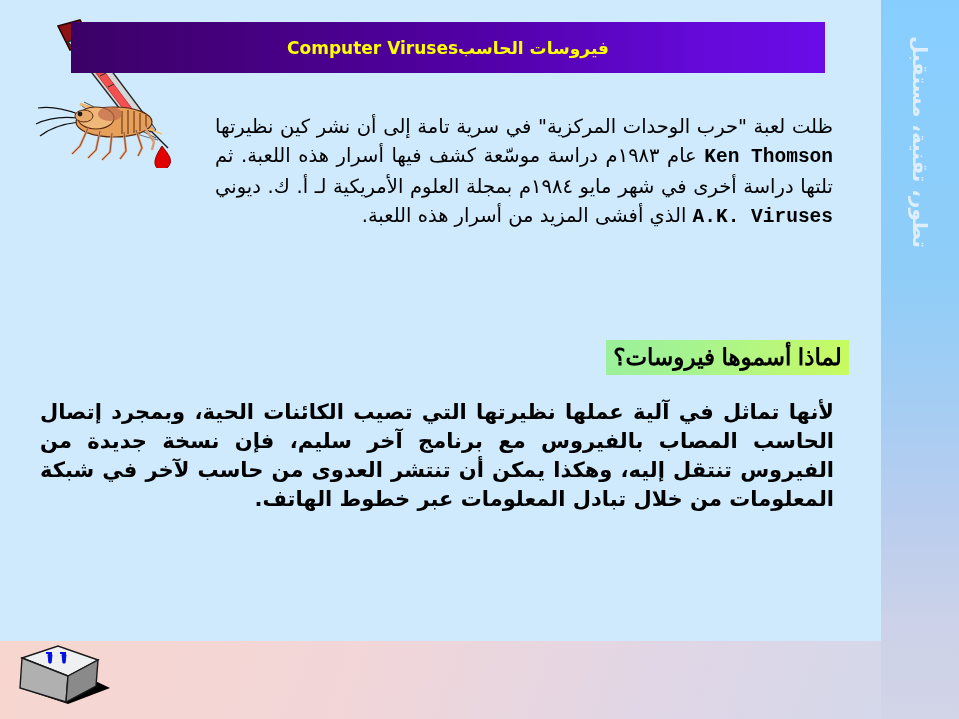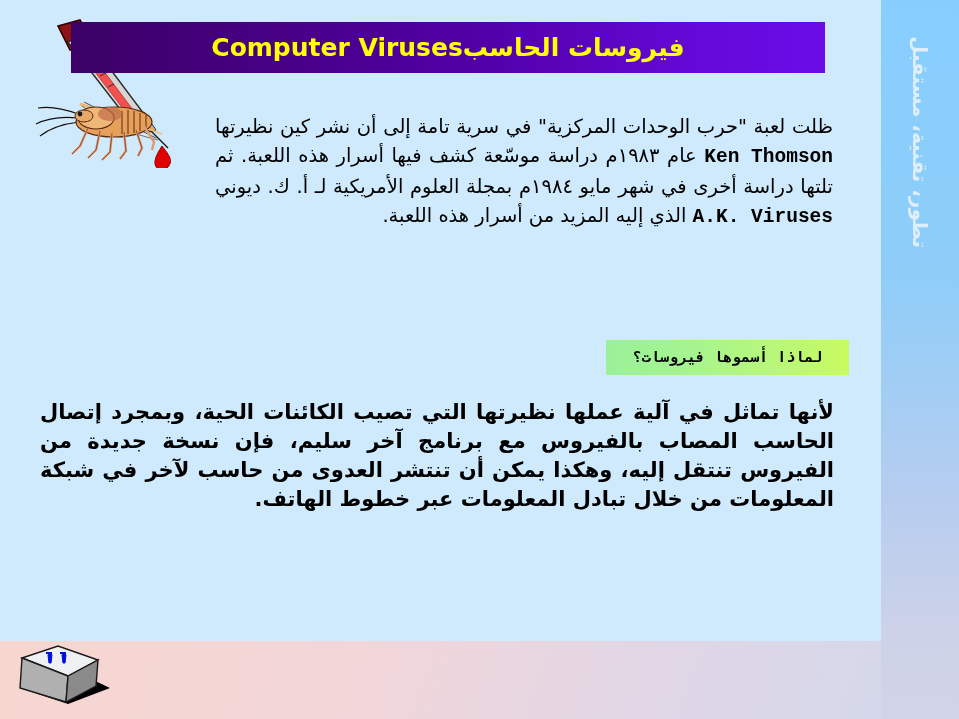--- a/index.html
+++ b/index.html
@@ -51,21 +51,21 @@
     height: 51px;
     background: linear-gradient(to right, #3b0166 0%, #45007e 22%, #5200a8 55%, #6409d8 83%, #6a0ce8 100%);
     display: flex;
     align-items: center;
     justify-content: center;
   }
   .title-text {
     direction: rtl;
     unicode-bidi: bidi-override;
     color: #ffff00;
-    font-size: 25px;
+    font-size: 17px;
     font-weight: bold;
     font-family: "DejaVu Sans", "Liberation Sans", sans-serif;
     letter-spacing: 0px;
     white-space: nowrap;
   }
   .title-text .en {
     direction: ltr;
     unicode-bidi: embed;
     display: inline-block;
   }
@@ -121,24 +121,24 @@
     width: 243px;
     height: 35px;
     background: linear-gradient(100deg, #9af09a 0%, #a6f48f 35%, #b9f77a 70%, #c8fb5e 100%);
     display: flex;
     align-items: center;
     justify-content: center;
   }
   .qbox-text {
     direction: rtl;
     color: #000000;
-    font-size: 15px;
+    font-size: 23px;
     font-weight: bold;
     white-space: nowrap;
-    font-family: Liberation Mono, monospace;
+    font-family: Liberation Sans, sans-serif;
   }
 
   
   .side-text {
     position: absolute;
     left: 881px;
     top: 0;
     width: 78px;
     height: 320px;
     display: flex;
@@ -237,21 +237,21 @@
   <div class="title-bar">
     <div class="title-text">
       <span>فيروسات الحاسب</span><span class="en">Computer Viruses</span>
     </div>
   </div>
 
   <div class="para" id="para-top">
     <span>ظلت لعبة "حرب الوحدات المركزية" في سرية تامة إلى أن نشر كين</span>
     <span>نظيرتها </span><span class="lat">Ken Thomson</span><span> عام ١٩٨٣م دراسة موسّعة كشف فيها</span>
     <span>أسرار هذه اللعبة. ثم تلتها دراسة أخرى في شهر مايو ١٩٨٤م بمجلة</span>
-    <span>العلوم الأمريكية لـ أ. ك. ديوني </span><span class="lat">A.K. Viruses</span><span> الذي إليه</span>
+    <span>العلوم الأمريكية لـ أ. ك. ديوني </span><span class="lat">A.K. Viruses</span><span> الذي أفشى</span>
     <span>المزيد من أسرار هذه اللعبة.</span>
   </div>
 
   <div class="qbox">
     <span class="qbox-text">لماذا أسموها فيروسات؟</span>
   </div>
 
   <div class="para" id="para-bottom">
     <span>لأنها تماثل في آلية عملها نظيرتها التي تصيب الكائنات الحية، وبمجرد إتصال الحاسب</span>
     <span>المصاب بالفيروس مع برنامج آخر سليم، فإن نسخة جديدة من الفيروس تنتقل إليه، وهكذا</span>

